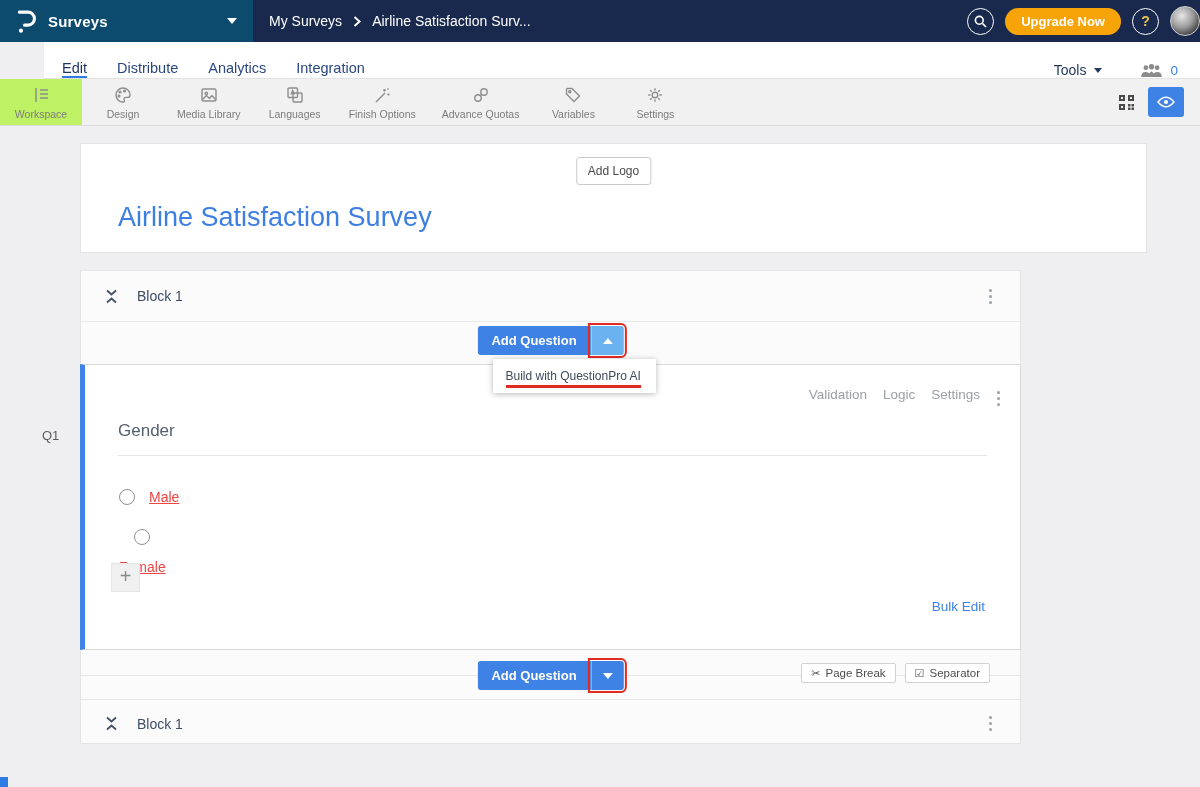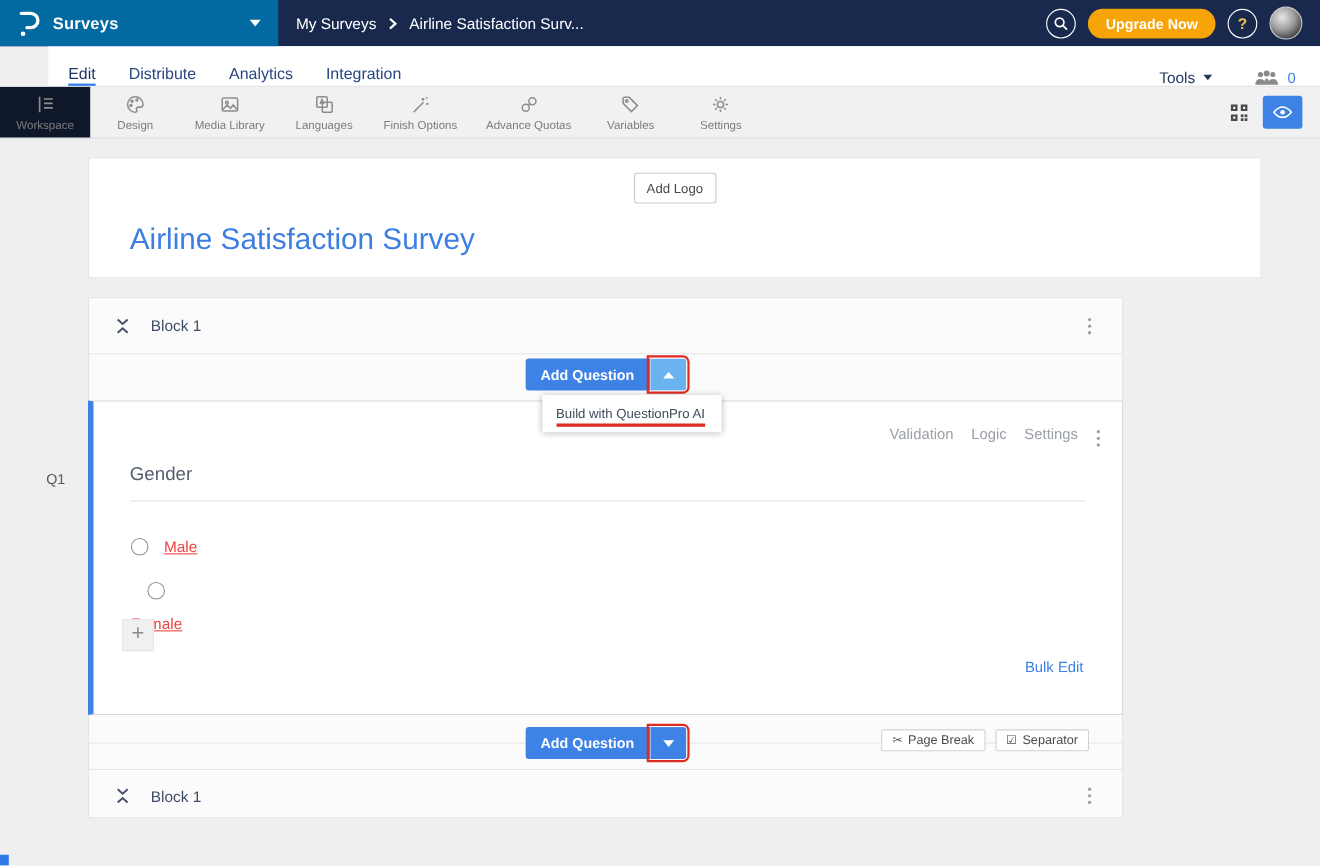--- a/index.html
+++ b/index.html
@@ -2,28 +2,28 @@
 <html><head>
 <meta charset="utf-8">
 <style>
   html,body{margin:0;padding:0;}
   .app{position:relative;width:1200px;height:787px;background:#efeff1;overflow:hidden;
        font-family:"Liberation Sans",sans-serif;-webkit-font-smoothing:antialiased;}
   svg{display:block;}
 
   
   .topbar{height:42px;display:flex;background:#18294d;}
-  .brand{width:253px;box-sizing:border-box;background:#0369a1;display:flex;align-items:center;
+  .brand{width:253px;box-sizing:border-box;background:#0c4a6e;display:flex;align-items:center;
          padding:0 16px;gap:11px;color:#fff;}
   .brand-label{font-size:15px;font-weight:600;letter-spacing:.2px;}
   .tri-down{width:0;height:0;border-left:5px solid transparent;border-right:5px solid transparent;border-top:6px solid #fff;}
   .tri-up{width:0;height:0;border-left:5px solid transparent;border-right:5px solid transparent;border-bottom:6px solid #fff;}
   .brand .tri-down{margin-left:auto;}
   .crumbs{flex:1;display:flex;align-items:center;gap:11px;color:#fff;padding-left:16px;font-size:14px;}
-  .top-actions{display:flex;align-items:center;gap:11px;padding-right:16px;}
+  .top-actions{display:flex;align-items:center;gap:11px;}
   .circle-icon{width:27px;height:27px;border:1.5px solid #fff;border-radius:50%;
                display:flex;align-items:center;justify-content:center;box-sizing:border-box;cursor:pointer;}
   .help-q{color:#f0c34c;font-weight:700;font-size:14px;line-height:1;}
   .upgrade{height:27px;padding:0 16px;background:#f7a409;border:none;border-radius:14px;color:#fff;
            font-weight:700;font-size:13px;display:flex;align-items:center;cursor:pointer;font-family:inherit;}
   .avatar{width:30px;height:30px;border-radius:50%;border:1px solid #cfcfcf;box-sizing:border-box;
           background:radial-gradient(circle at 38% 32%, #e8e8e8 0%, #9a9a9a 45%, #2e2e30 85%);}
 
   
   .navrow{height:36px;background:#fff;border-bottom:1px solid #e2e2e5;display:flex;align-items:flex-end;padding:0 22px 0 18px;margin-left:44px;}
@@ -34,21 +34,21 @@
   .nav-right{margin-left:auto;display:flex;align-items:center;gap:38px;}
   .tools{display:flex;align-items:center;gap:8px;font-size:14px;color:#22395e;cursor:pointer;}
   .tools .tri-down{border-top-color:#22395e;border-left-width:4px;border-right-width:4px;border-top-width:5px;}
   .collab{display:flex;align-items:center;gap:7px;cursor:pointer;}
   .collab-count{font-size:13.5px;color:#3d82e4;}
 
   
   .toolbar{height:46px;background:#f2f1f1;border-bottom:1px solid #dbdbdb;display:flex;align-items:stretch;}
   .tool{display:flex;flex-direction:column;align-items:center;justify-content:center;gap:3px;
         padding:0 13px;min-width:56px;cursor:pointer;color:#909090;}
-  .tool.active{background:#0f172a;}
+  .tool.active{background:#bef264;}
   .tool-label{font-size:10.5px;color:#7c7c7c;white-space:nowrap;}
   .tb-right{margin-left:auto;display:flex;align-items:center;gap:12px;padding-right:16px;}
   .url-box{width:250px;height:30px;box-sizing:border-box;background:#fff;border:1px solid #d7d7d7;border-radius:3px;
            display:flex;align-items:center;padding:0 8px;gap:6px;}
   .url-text{font-size:12.5px;color:#44546a;white-space:nowrap;overflow:hidden;flex:1;}
   .eye-btn{width:36px;height:30px;background:#3d82e4;border:none;border-radius:3px;display:flex;
            align-items:center;justify-content:center;cursor:pointer;}
 
   
   .content{position:relative;height:663px;}

